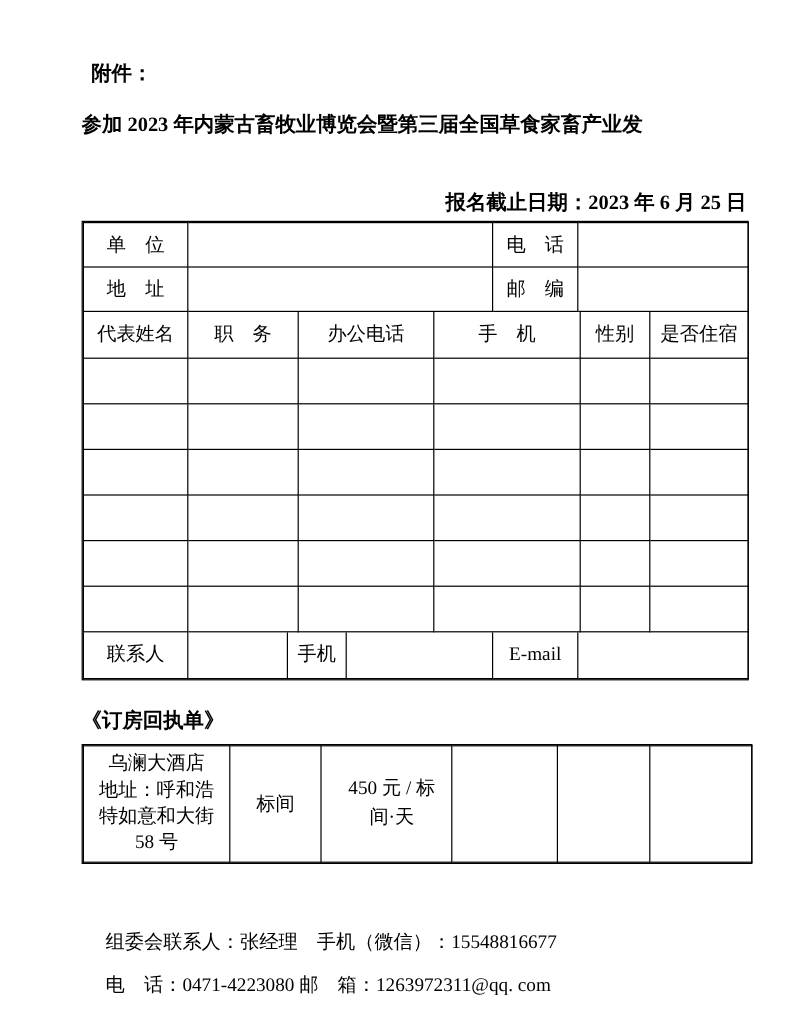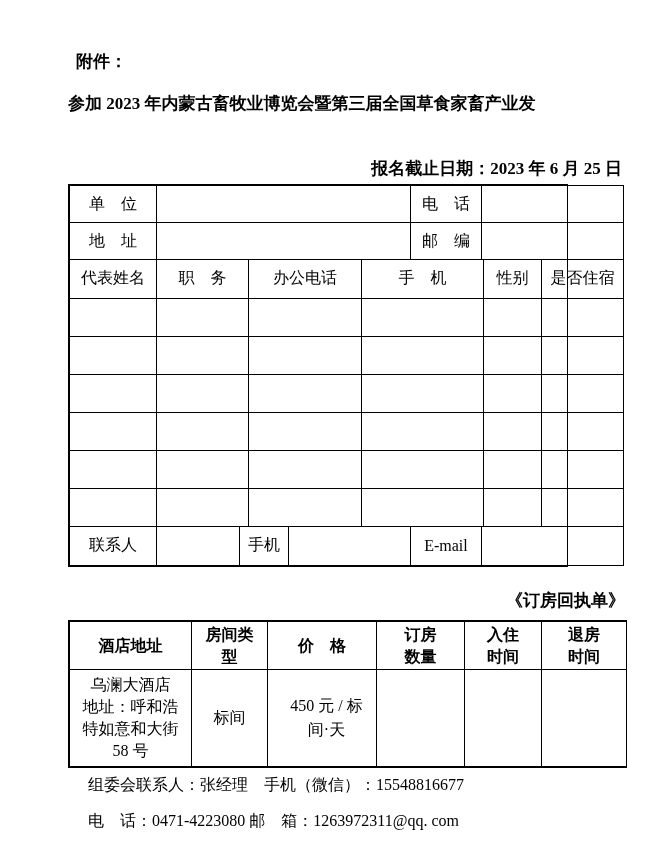--- a/index.html
+++ b/index.html
@@ -22,41 +22,41 @@
     text-align: left; font-size: 17px; font-weight: bold;
     line-height: 36px;
   }
   .deadline {
     position: absolute; left: 68px; top: 157px; width: 554px;
     text-align: right; font-size: 17px; font-weight: bold;
   }
 
   
   .reg-wrap {
-    position: absolute; left: 68px; top: 184px; width: 500px;
+    position: absolute; left: 68px; top: 184px; width: 556px;
     border: 1px solid #000;
   }
   .reg-wrap table {
     border-collapse: collapse; table-layout: fixed; width: 554px;
     font-size: 16px;
   }
   .reg-wrap td {
     border: 1px solid #000;
     text-align: center; vertical-align: middle;
     overflow: hidden;
   }
   .reg-wrap table.joined td { border-top: none; }
   .rowA td { height: 37px; }
   .rowB td { height: 39px; }
   .rowC td { height: 38px; }
 
   
   .booking-title {
     position: absolute; left: 68px; top: 589px; width: 557px;
-    text-align: right; font-size: 17px; font-weight: bold;
+    text-align: left; font-size: 17px; font-weight: bold;
   }
   .book-wrap {
     position: absolute; left: 68px; top: 620px; width: 559px;
     border: 1px solid #000;
   }
   .book-wrap table {
     border-collapse: collapse; table-layout: fixed; width: 557px;
     font-size: 16px;
   }
   .book-wrap td, .book-wrap th {
@@ -216,32 +216,20 @@
     <table>
       <colgroup>
         <col style="width:122px">
           <col style="width:76px">
           <col style="width:109px">
         <col style="width:88px">
           <col style="width:77px">
           <col style="width:85px">
       </colgroup>
       <tbody>
-          <tr class="book-head">
-        <th>酒店地址</th>
-        <th>房间类
-型</th>
-        <th>价　格</th>
-        <th>订房
-数量</th>
-        <th>入住
-时间</th>
-        <th>退房
-时间</th>
-      </tr>
       <tr class="book-body">
         <td class="pre-line hotel-cell">乌澜大酒店
 地址：呼和浩
 特如意和大街
 58 号</td>
         <td>标间</td>
         <td class="pre-line price-cell">450 元 / 标
 间·天</td>
         <td></td>
         <td></td>

